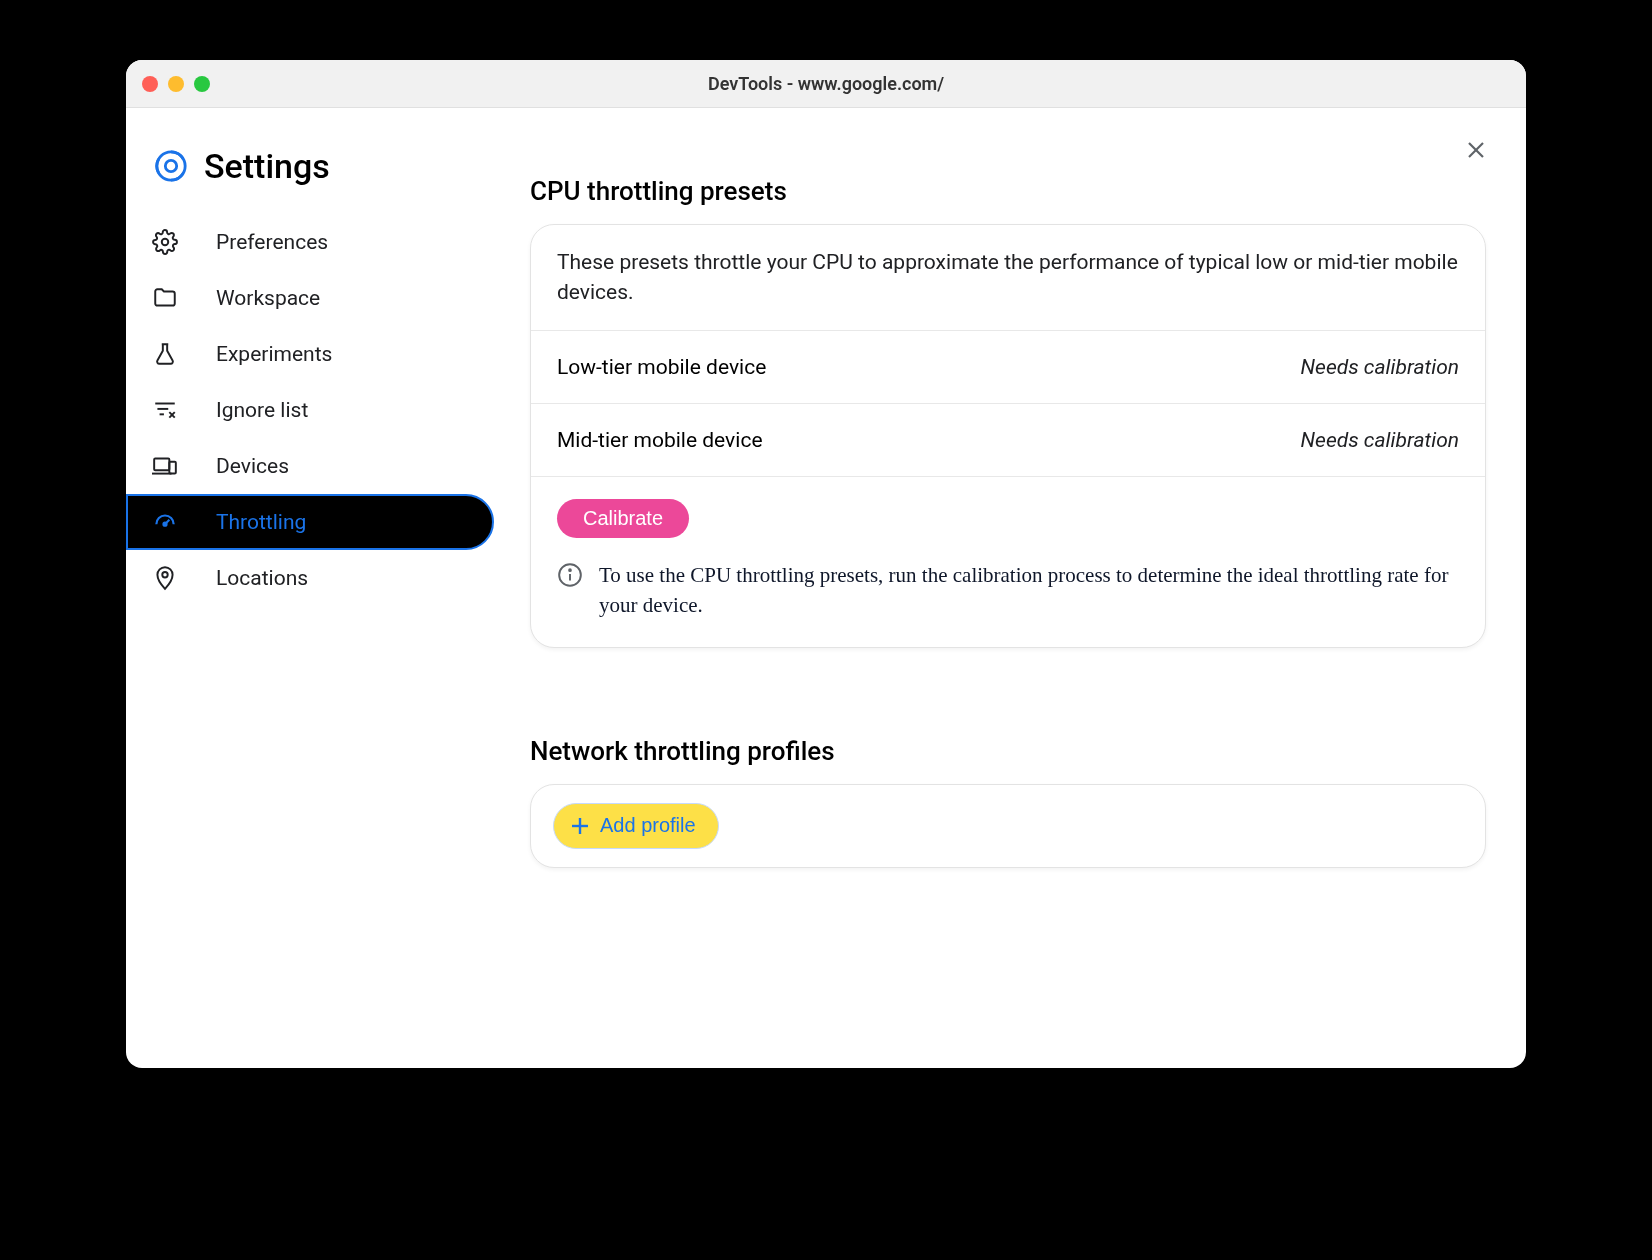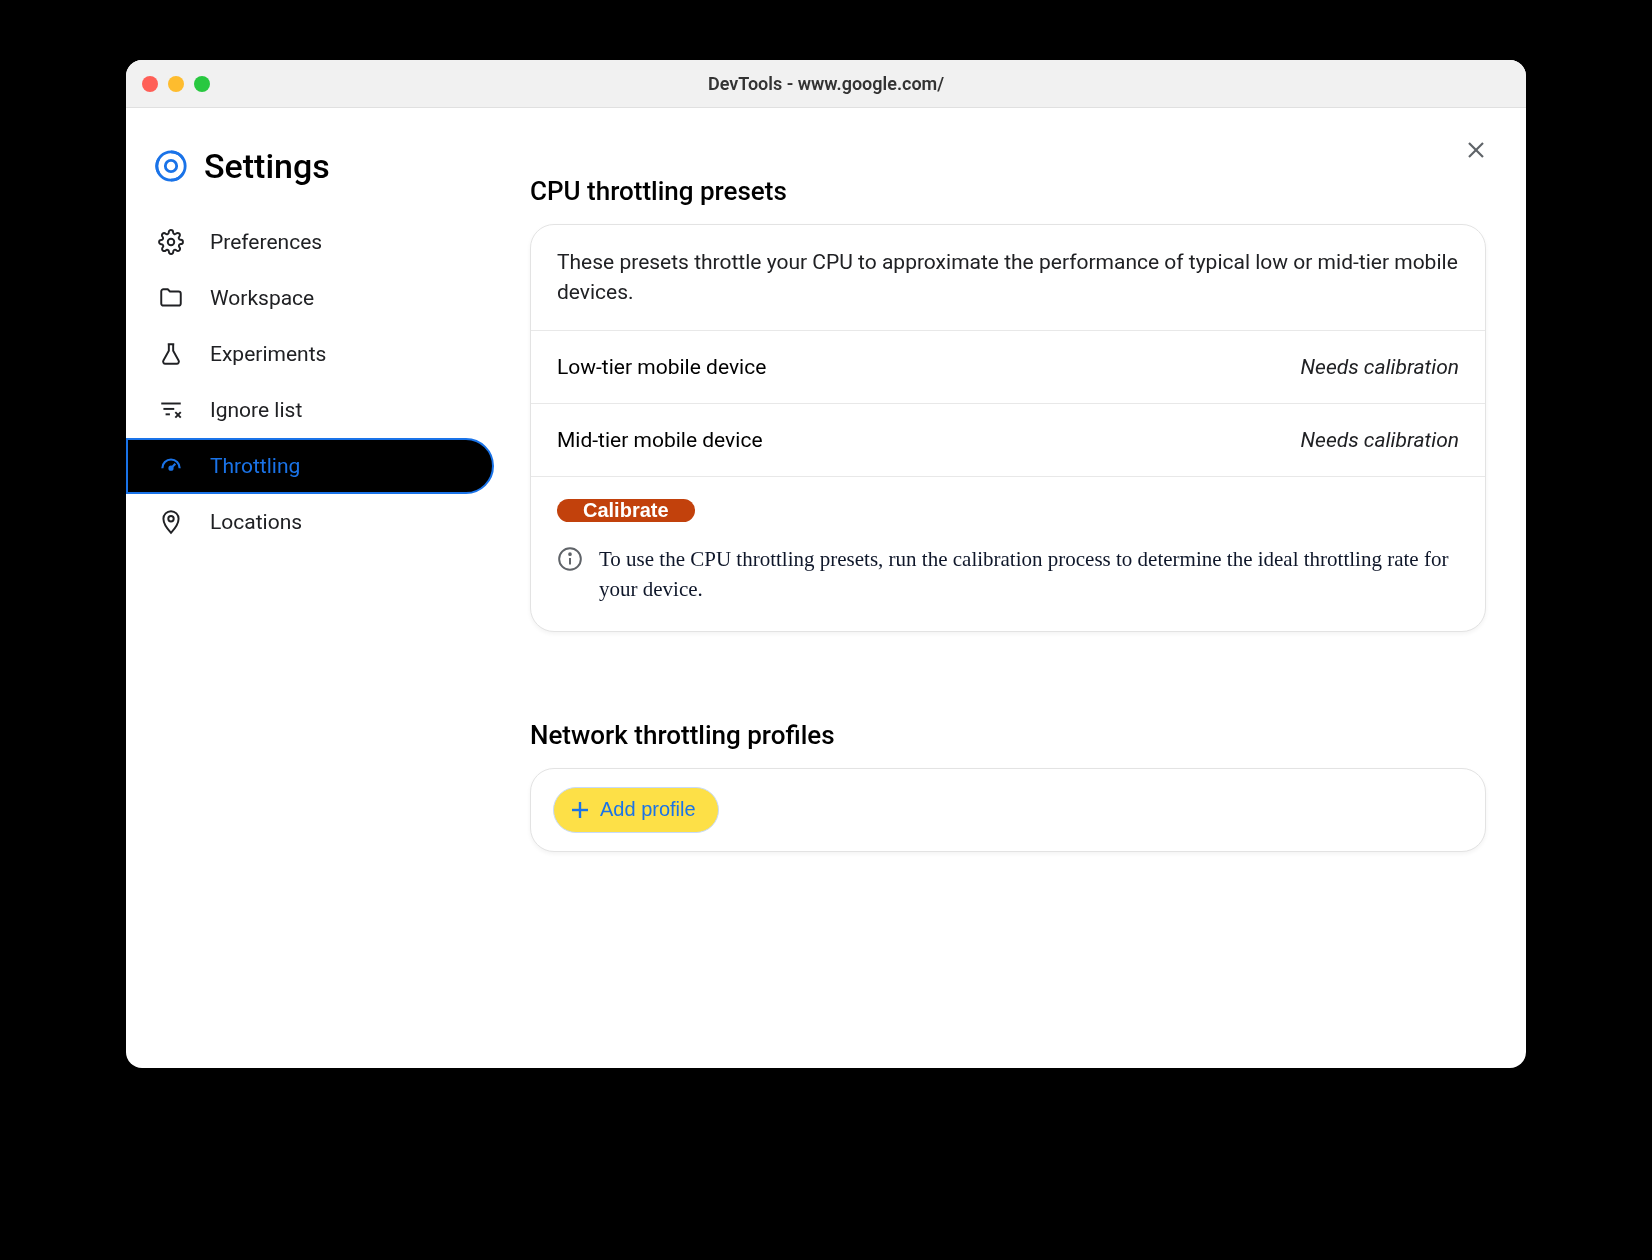--- a/index.html
+++ b/index.html
@@ -68,23 +68,23 @@
     color: #1a73e8;
   }
   .settings-header h1 {
     font-size: 34px;
     font-weight: 500;
     color: #000;
   }
   .nav-item {
     display: flex;
     align-items: center;
-    gap: 26px;
+    gap: 38px;
     height: 56px;
-    padding-left: 30px;
+    padding-left: 24px;
     font-size: 21px;
     color: #202124;
     cursor: pointer;
     border-radius: 0 30px 30px 0;
     margin-right: 12px;
     border: 2px solid transparent;
   }
   .nav-item.selected {
     background: #000000;
     border: 2px solid #1a73e8;
@@ -140,27 +140,27 @@
     align-items: center;
     padding: 24px 26px;
     border-bottom: 1px solid #e8e8e8;
     font-size: 21px;
   }
   .preset-status { font-style: italic; color: #202124; }
   .card-actions {
     padding: 22px 26px 26px 26px;
   }
   .btn-primary {
-    background: #c2410c;
+    background: #ec4899;
     color: #fff;
     border: none;
     border-radius: 24px;
-    padding: 0 26px;
+    padding: 8px 26px;
     font-size: 20px;
-    font-weight: 700;
+    font-weight: 400;
     cursor: pointer;
   }
   .info-row {
     display: flex;
     gap: 16px;
     margin-top: 22px;
     align-items: flex-start;
   }
   .info-icon {
     width: 26px; height: 26px;
@@ -258,20 +258,30 @@
               <line x1="3" y1="6" x2="21" y2="6"></line>
               <line x1="5" y1="11" x2="15" y2="11"></line>
               <line x1="7" y1="16" x2="11" y2="16"></line>
               <line x1="16" y1="14" x2="21" y2="19"></line>
               <line x1="21" y1="14" x2="16" y2="19"></line>
             </svg>
         </span>
         <span>Ignore list</span>
       </div>
 
+      <div class="nav-item">
+        <span class="nav-icon">
+          <svg viewBox="0 0 24 24" fill="none" stroke="currentColor" stroke-width="1.8">
+              <rect x="2" y="5" width="14" height="11" rx="1"></rect>
+              <line x1="0" y1="19" x2="18" y2="19"></line>
+              <rect x="16" y="8" width="6" height="11" rx="1"></rect>
+            </svg>
+        </span>
+        <span>Devices</span>
+      </div>
 
       <div class="nav-item selected">
         <span class="nav-icon">
           <svg viewBox="0 0 24 24" fill="none" stroke="currentColor" stroke-width="2">
               <path d="M4 14a8 8 0 1 1 16 0"></path>
               <path d="M12 14l4-4"></path>
               <circle cx="12" cy="14" r="1.4" fill="currentColor"></circle>
             </svg>
         </span>
         <span>Throttling</span>

